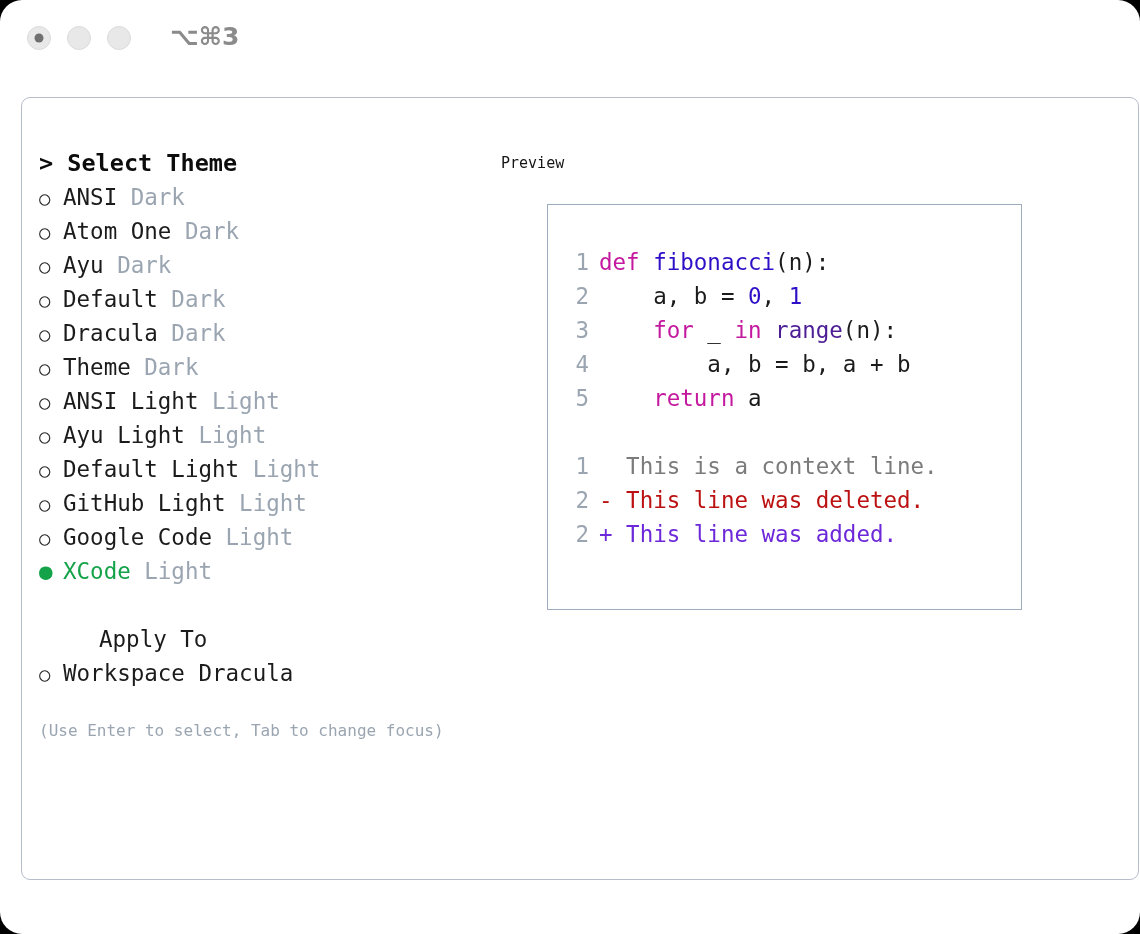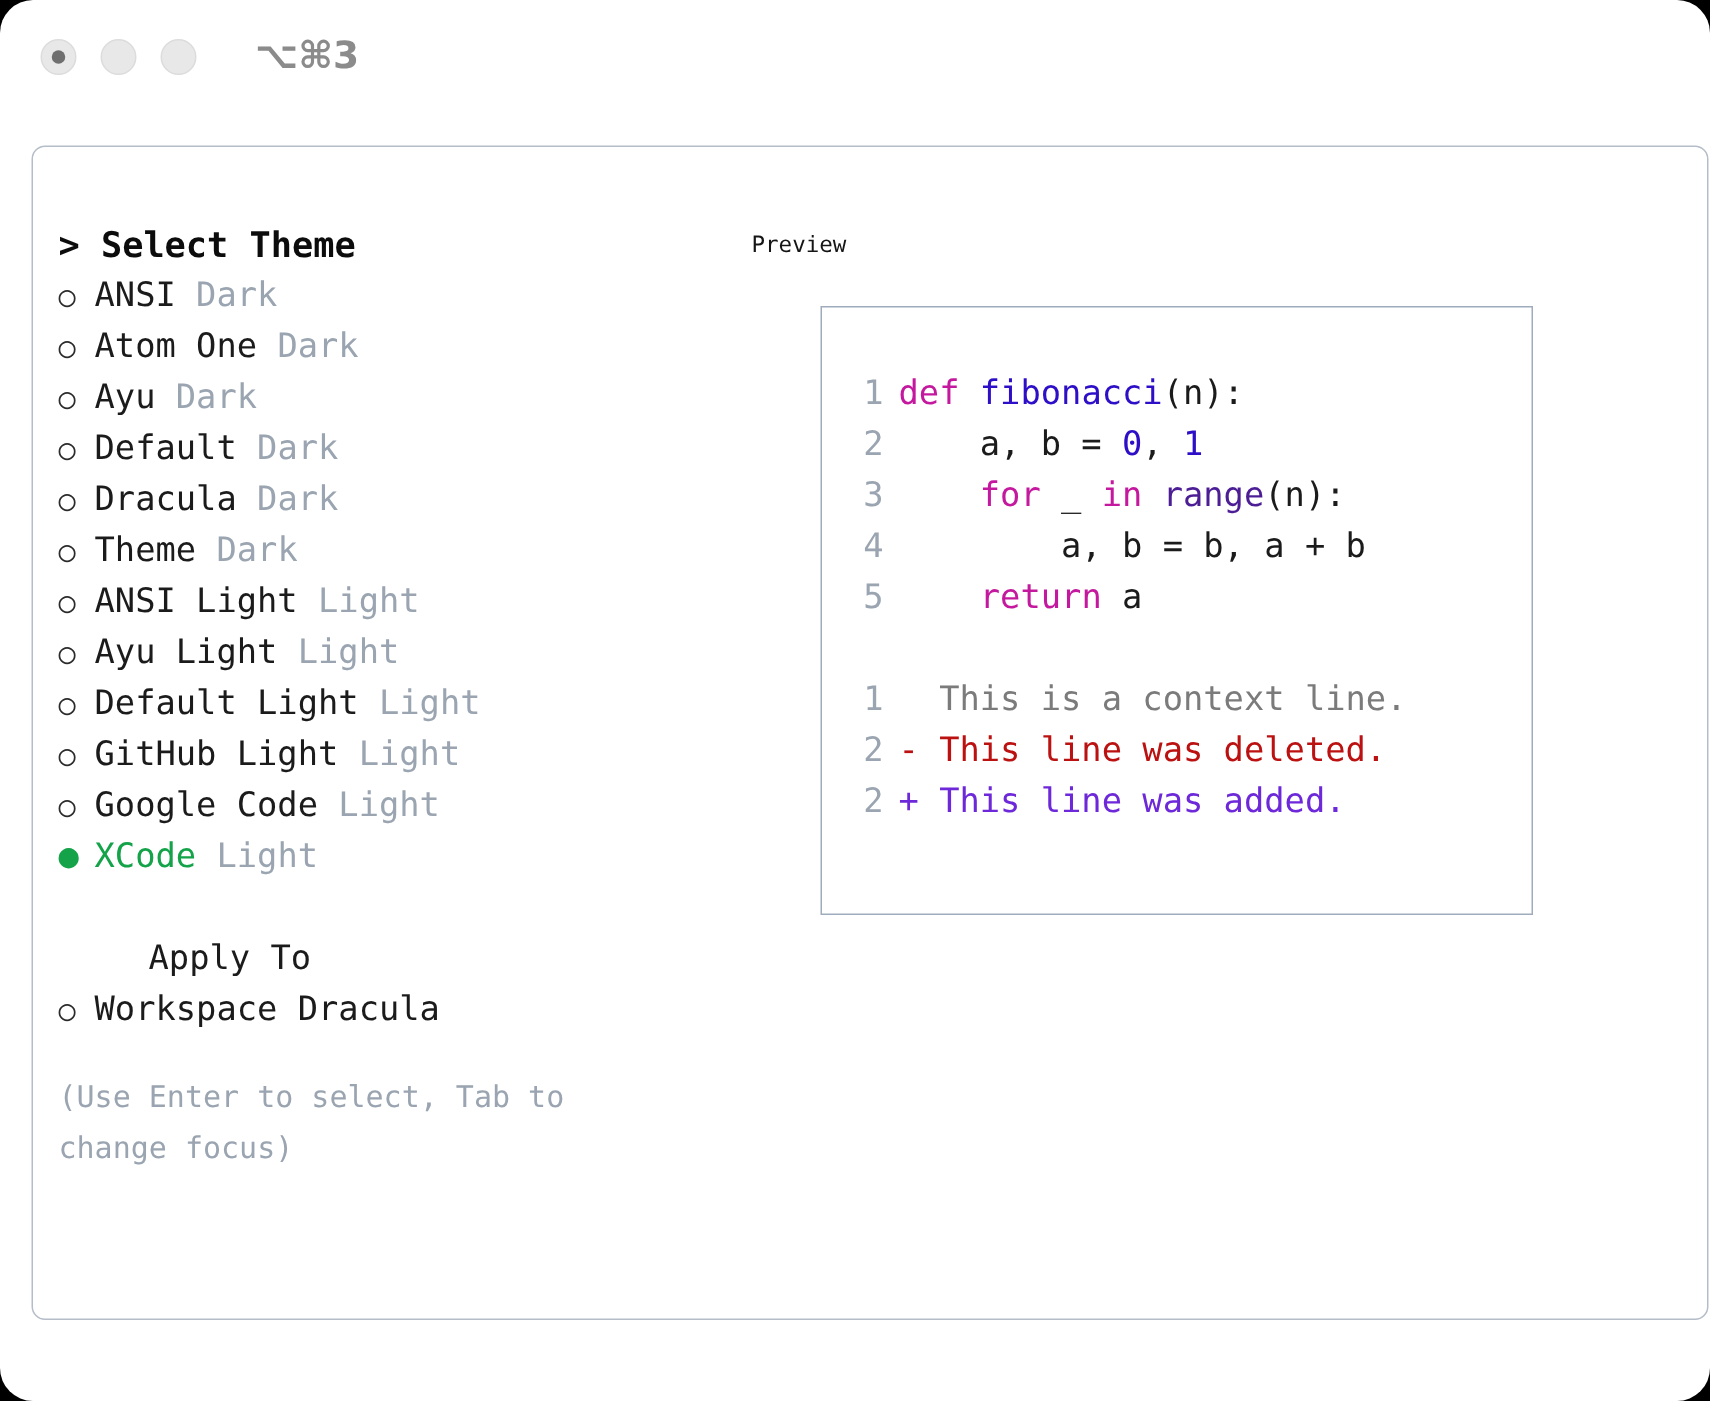--- a/index.html
+++ b/index.html
@@ -103,21 +103,21 @@
     font-weight: bold;
     font-size: 23.5px;
     color: #0c0c0c;
   }
   .lbl-sel { color: #15a34a; }
   .tag { color: #9aa5b1; }
   .sub-head { color: #1b1b1b; margin-left: 36px; }
   .spacer { height: 34px; }
   #hint {
     margin-top: 24px;
-    font-size: 20px;
+    font-size: 16px;
     line-height: 34px;
     color: #9aa5b1;
     width: 410px;
   }
 
   
   #right-col {
     position: absolute;
     left: 479px;
     top: 48px;

